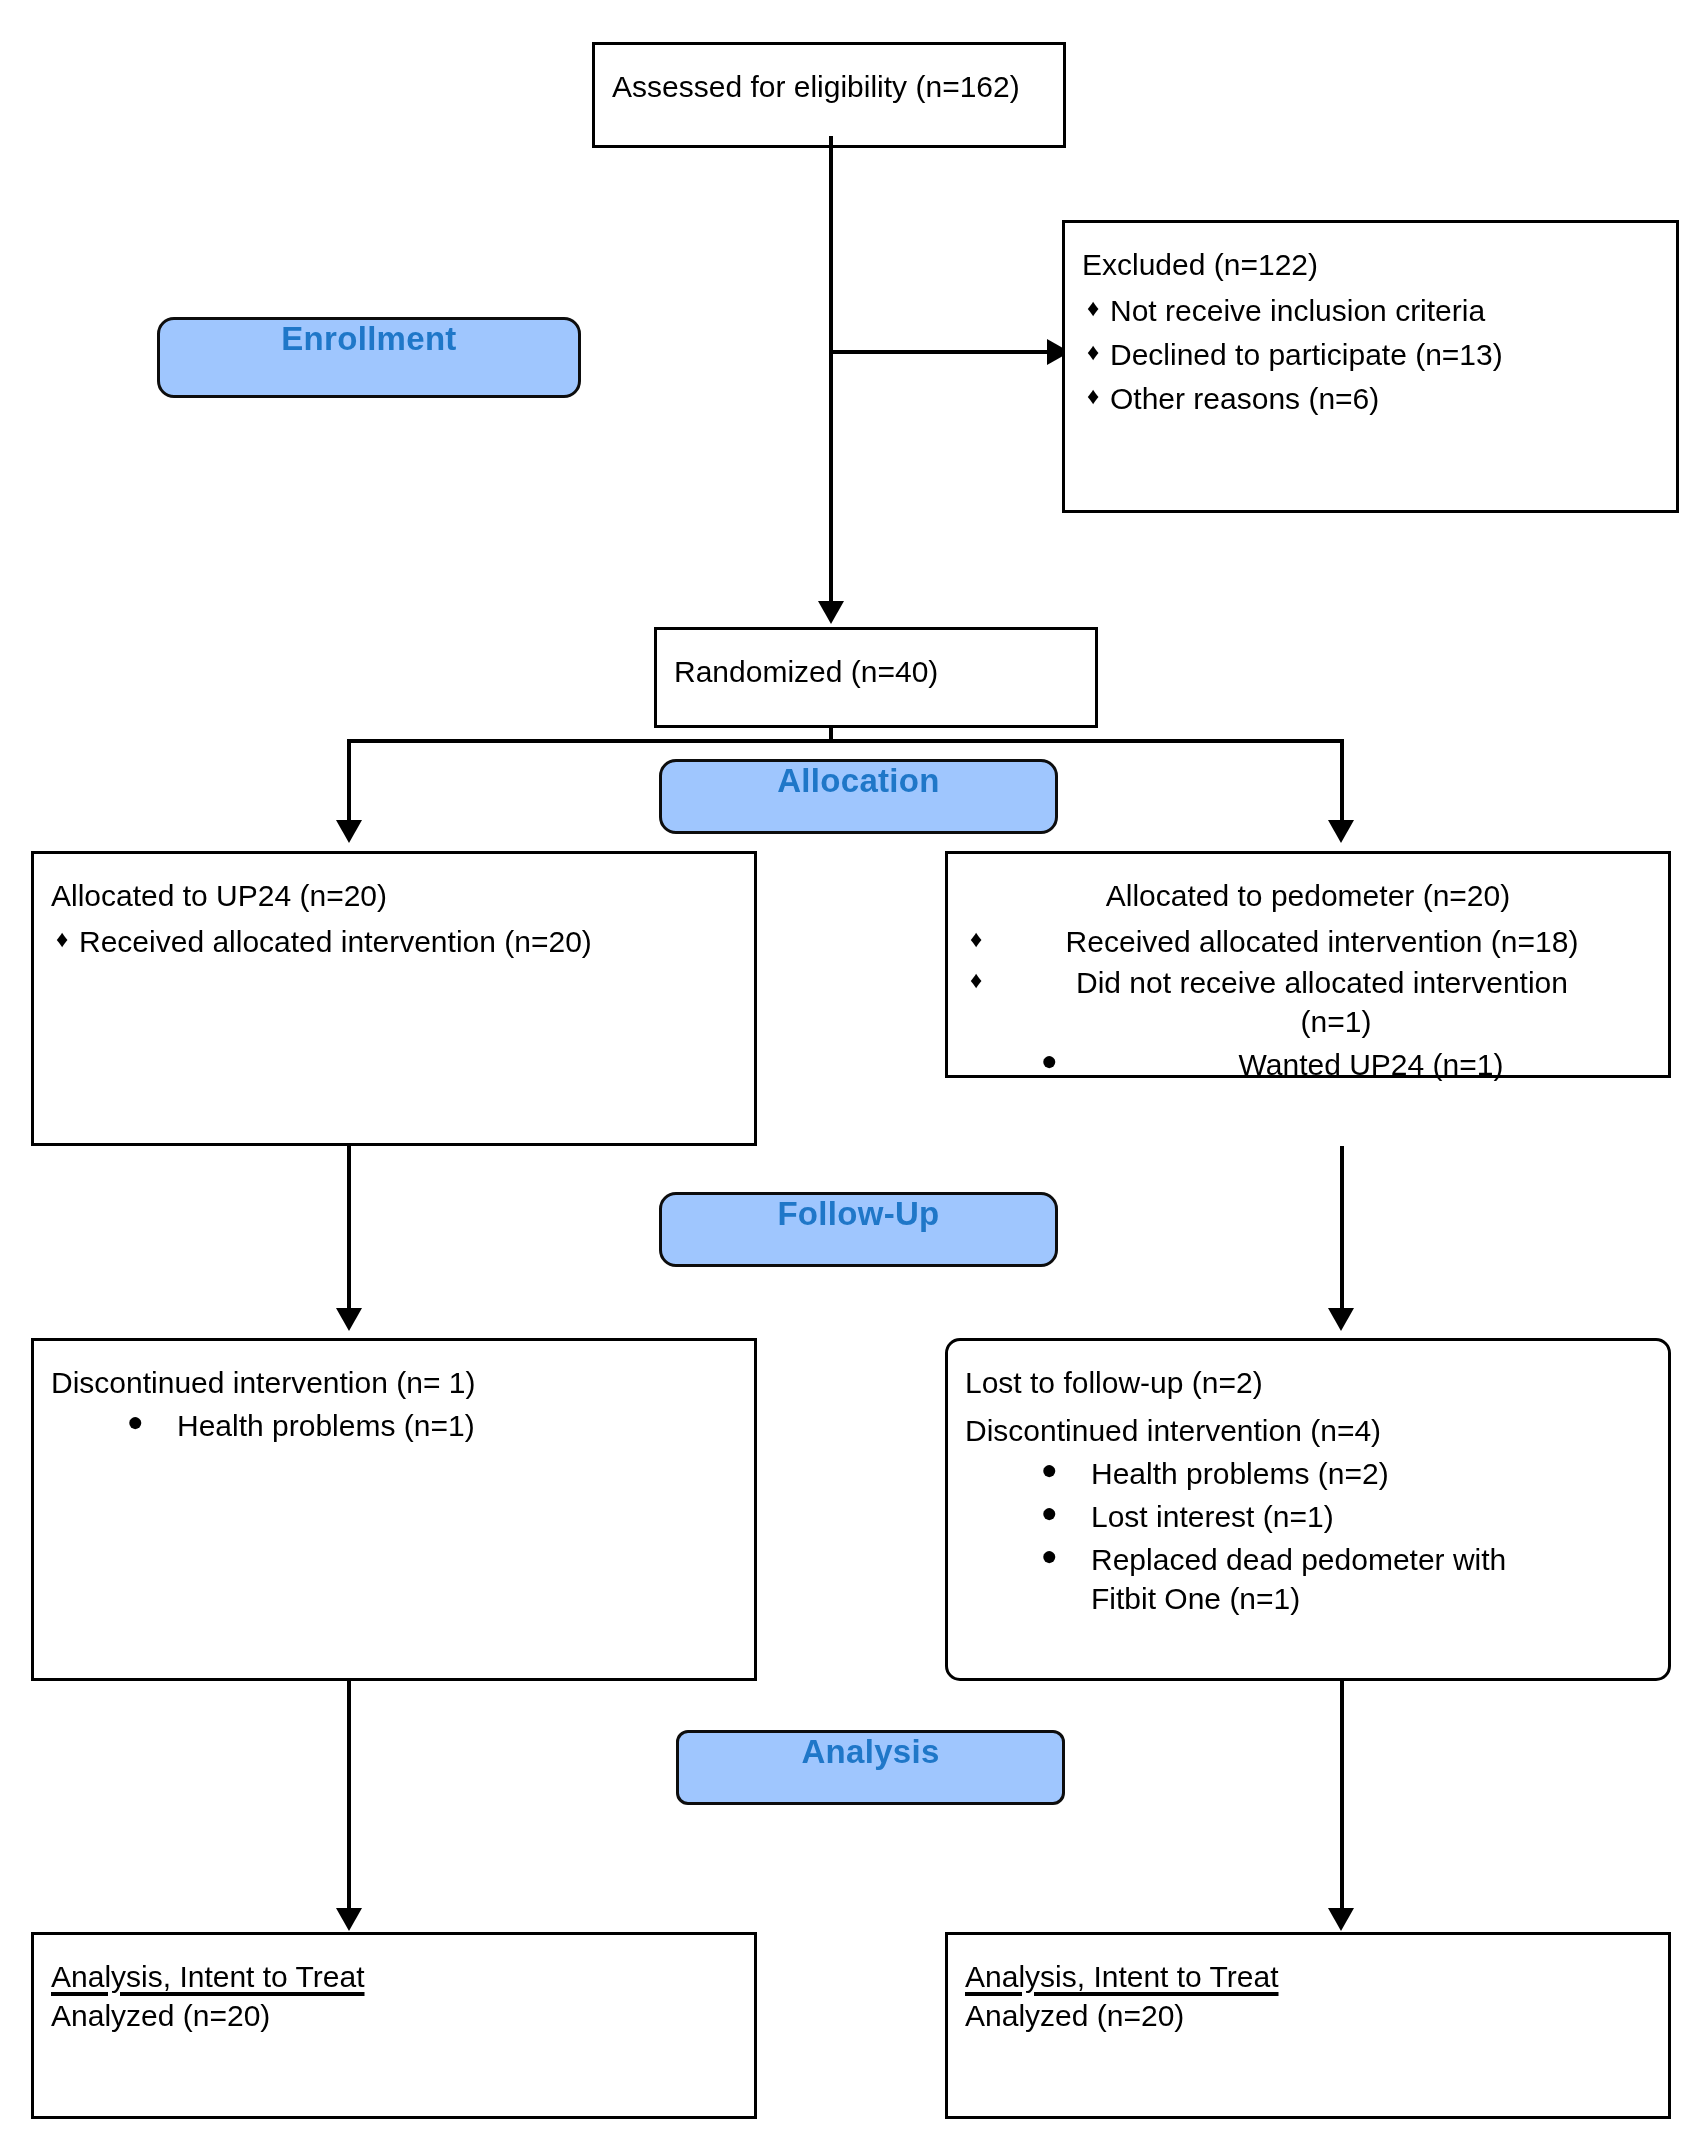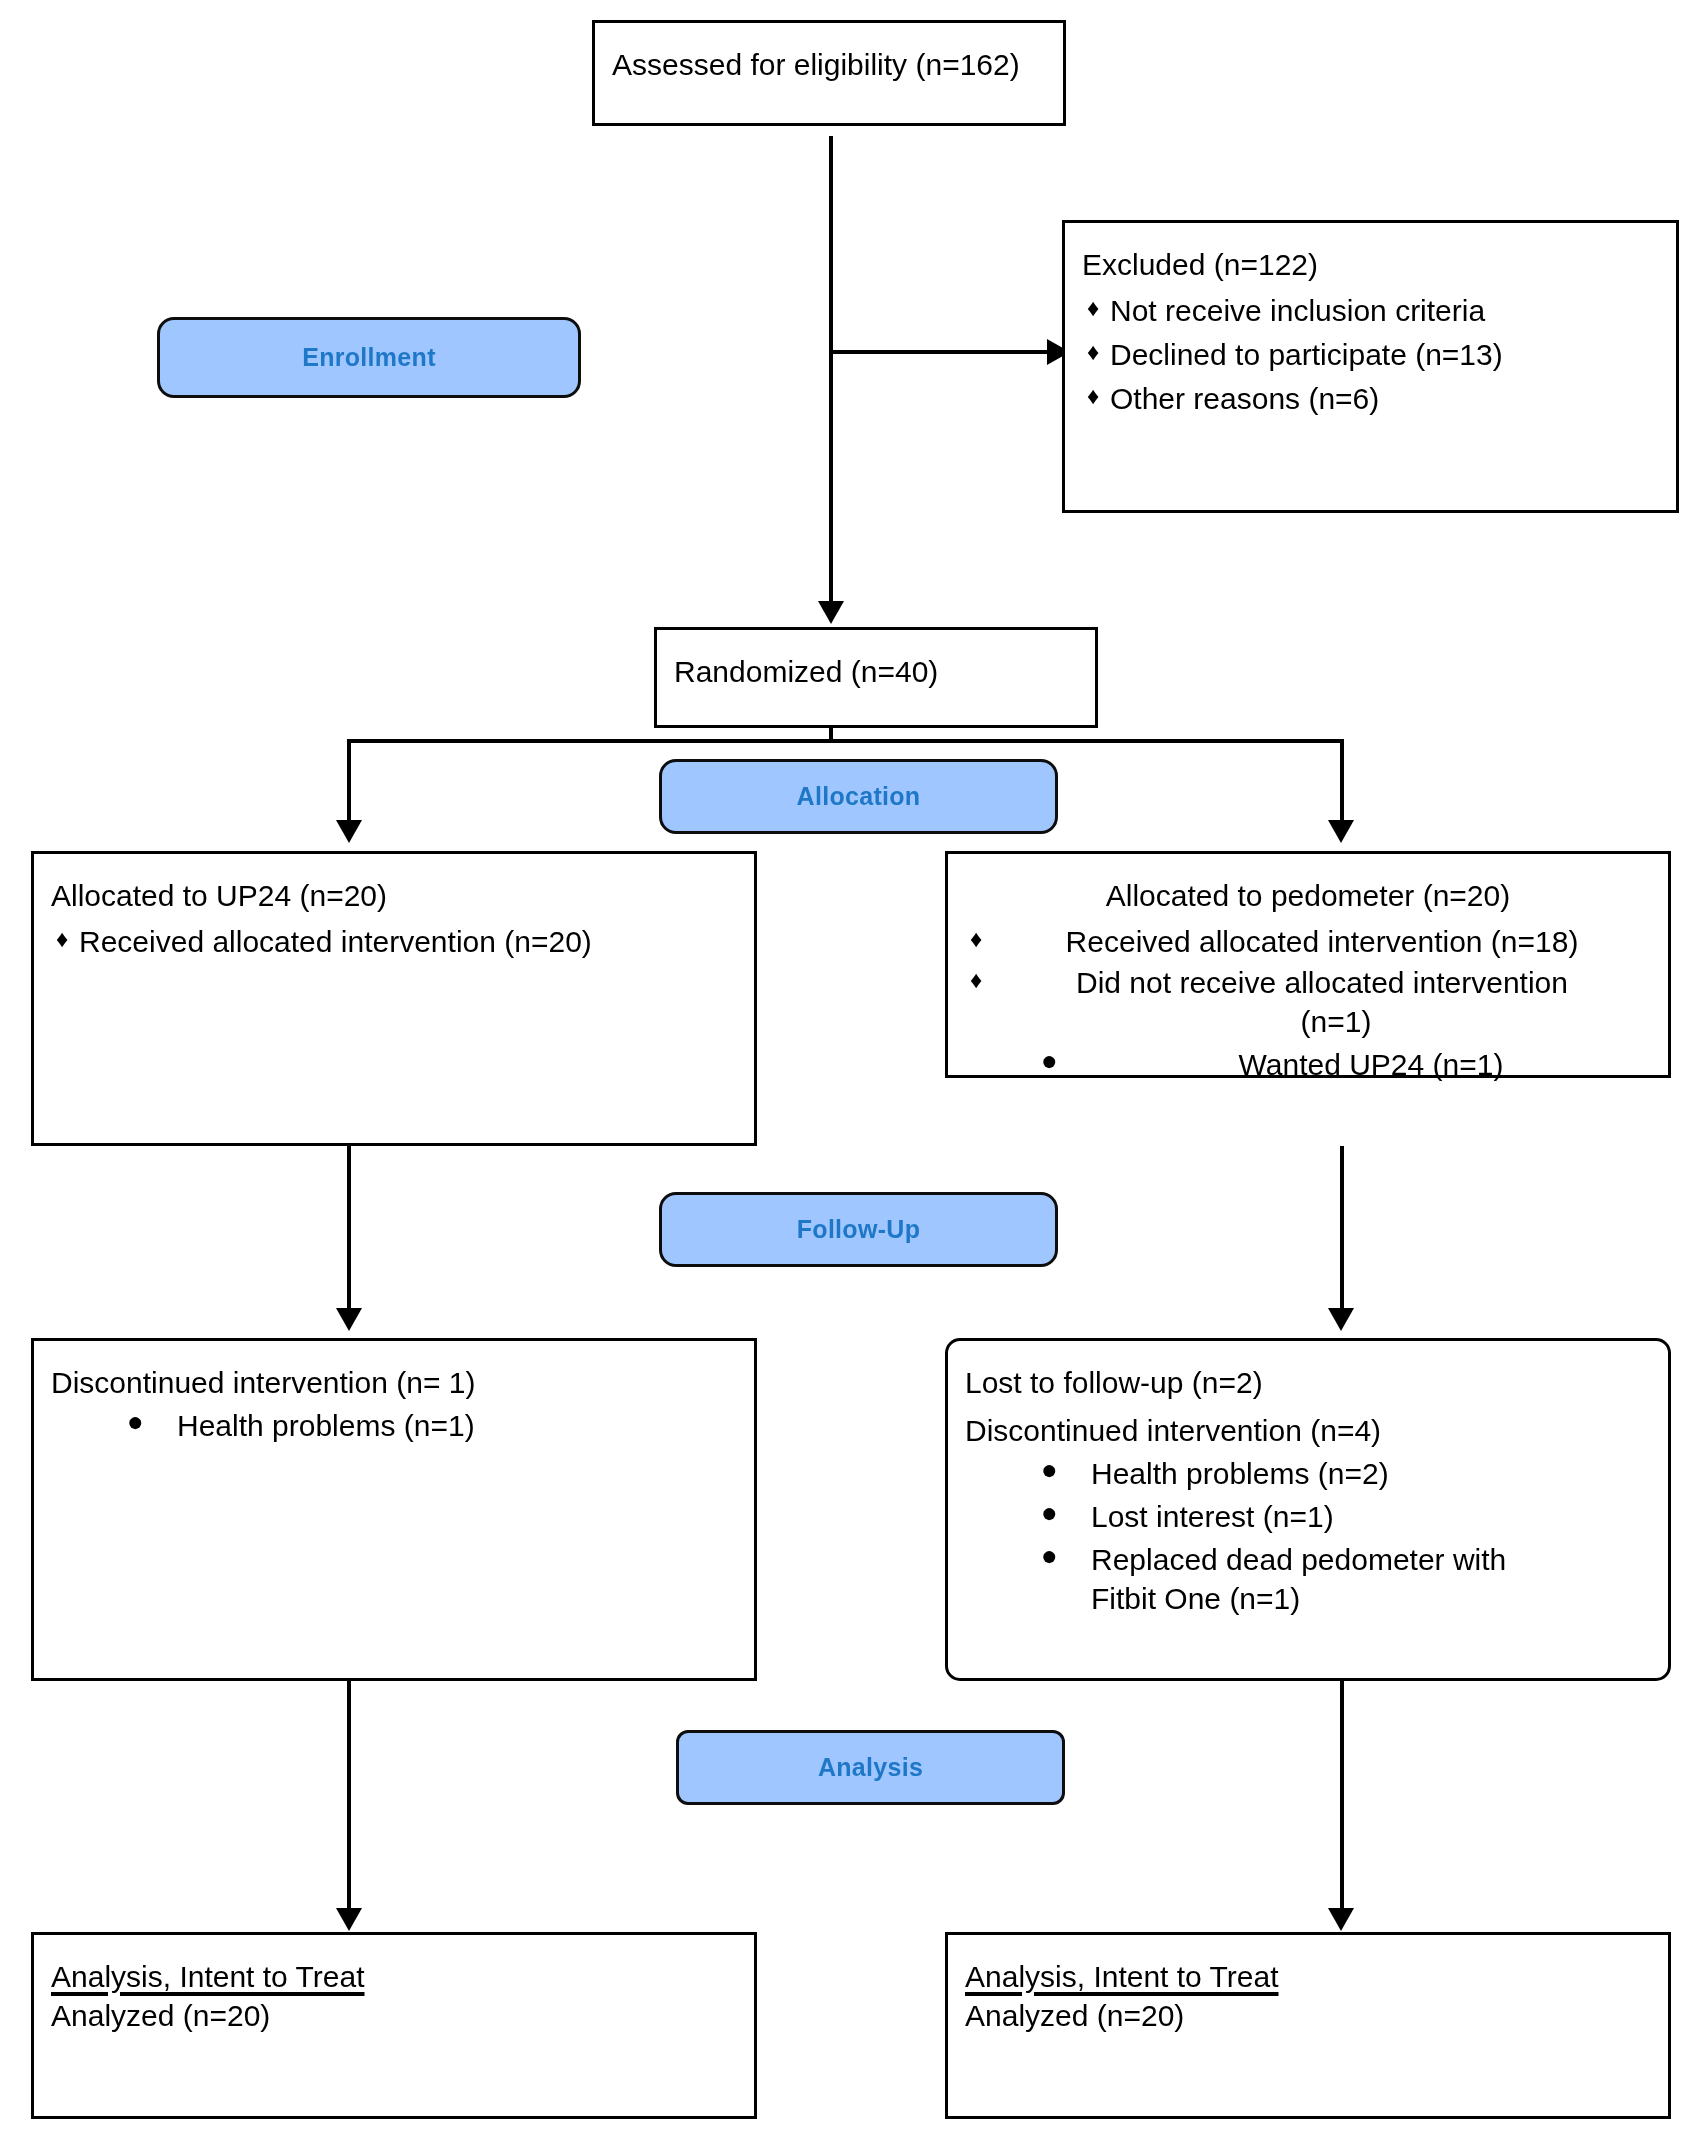--- a/index.html
+++ b/index.html
@@ -76,25 +76,25 @@
   .uline { text-decoration: underline; text-decoration-thickness: 4px; text-underline-offset: 5px; }
 
   
   .badge {
     position: absolute;
     box-sizing: border-box;
     background: #9FC6FE;
     border: 3.5px solid #0d0d0d;
     border-radius: 17px;
     display: flex;
-    align-items: center;
+    align-items: flex-start;
     justify-content: center;
     color: #1F77C8;
     font-weight: bold;
-    font-size: 25px;
+    font-size: 33px;
     letter-spacing: 0.3px;
     z-index: 5;
   }
 
   
   .vline, .hline {
     position: absolute;
     background: #000000;
   }
   .arrow-down {
@@ -110,21 +110,21 @@
     border-top: 13px solid transparent;
     border-bottom: 13px solid transparent;
     border-left: 23px solid #000000;
   }
 </style>
 </head>
 <body>
 
 <div id="canvas">
 
-  <div class="fbox" style="left:592px; top:20px; width:474px; height:106px;">
+  <div class="fbox" style="left:592px; top:42px; width:474px; height:106px;">
     <div class="inner">
       <div class="ftitle">Assessed for eligibility (n=162)</div>
     </div>
   </div>
 
   <div class="vline" style="left:829px; top:136px; width:4px; height:469px;"></div>
   <div class="arrow-down" style="left:818px; top:601px;"></div>
 
   <div class="hline" style="left:829px; top:350px; width:222px; height:4px;"></div>
   <div class="arrow-right" style="left:1047px; top:339px;"></div>

